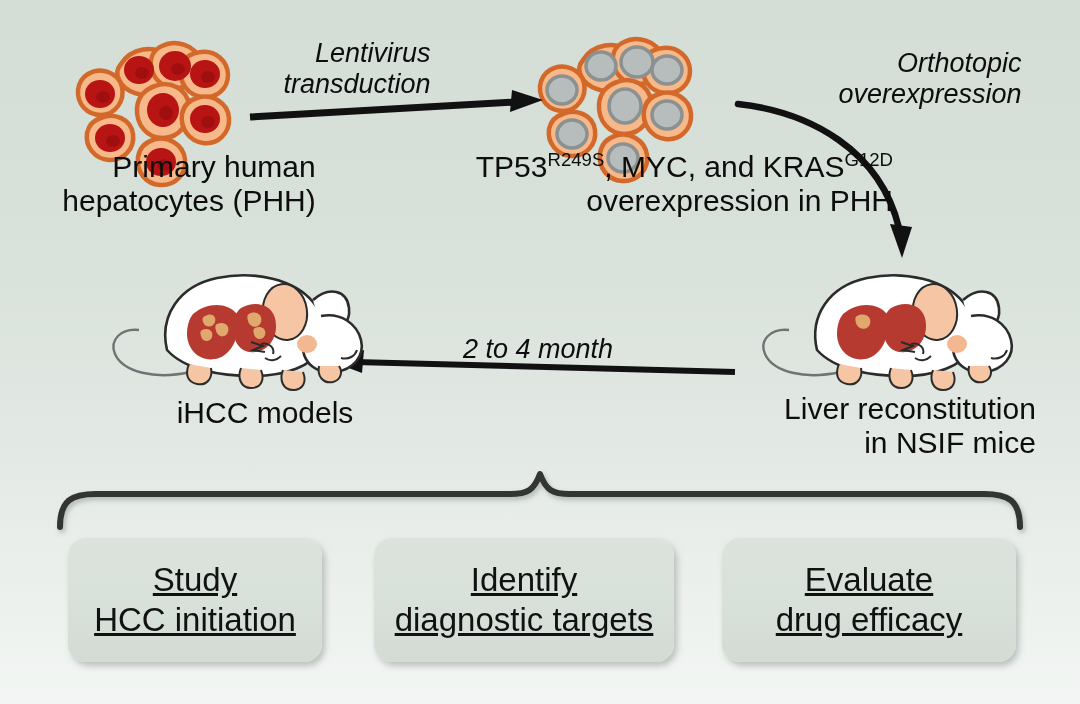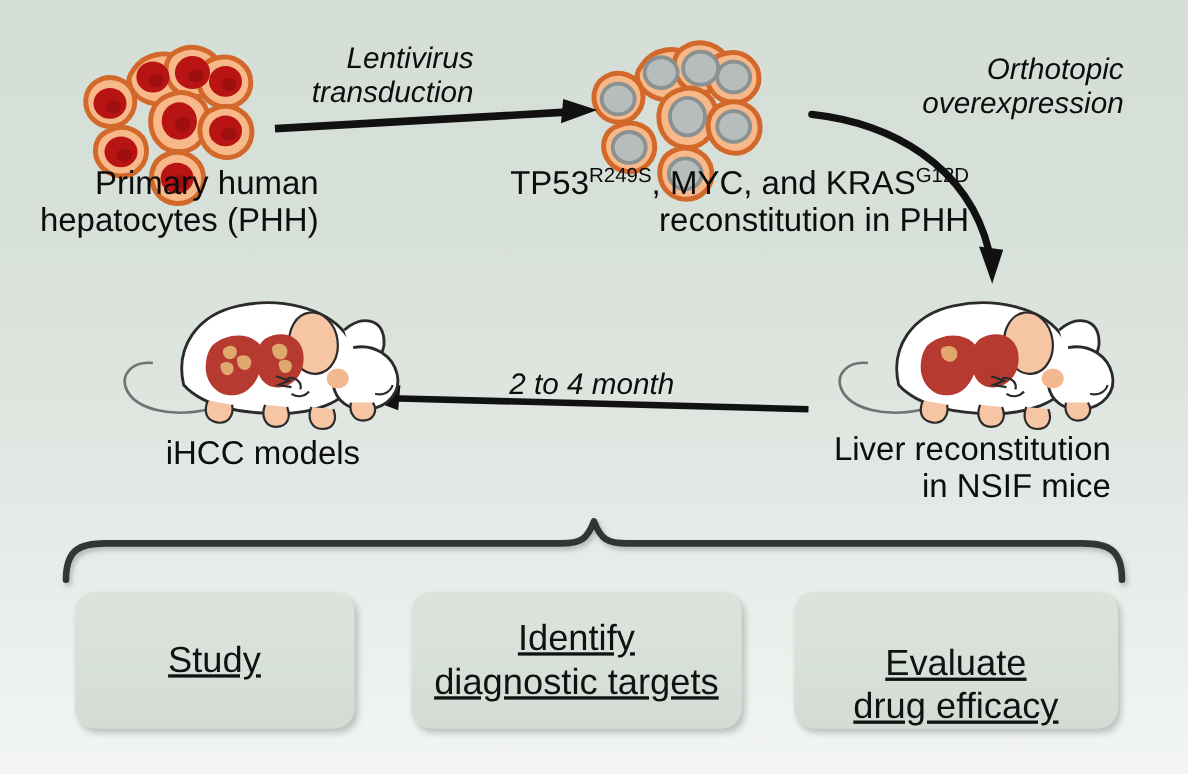--- a/index.html
+++ b/index.html
@@ -34,20 +34,21 @@
     color: #0d0d0d;
     line-height: 1.14;
     white-space: pre;
   }
   .center {
     text-align: right;
     transform: translateX(-50%);
   }
   .lbl {
     font-size: 30px;
+    margin-left: 26px;
   }
   .arrow-lbl {
     font-size: 27px;
     font-style: italic;
   }
   .sup {
     font-size: 0.62em;
     vertical-align: super;
     line-height: 0;
   }
@@ -211,48 +212,49 @@
                C546,490 552,494 570,494 L984,494 C1008,494 1020,500 1020,527" fill="none" stroke="#303432" stroke-width="6" stroke-linecap="round" stroke-linejoin="round"></path>
     </g>
   </svg>
 
   <div class="txt lbl center" style="left:163px; top:150px;"><span>Primary human</span>
 <span>hepatocytes (PHH)</span></div>
 
   <div class="txt arrow-lbl center" style="left:357px; top:38px;"><span>Lentivirus</span>
 <span>transduction</span></div>
 
-  <div class="txt lbl center" style="left:641px; top:150px; white-space:normal; width:480px;">
+  <div class="txt lbl center" style="left:627px; top:150px; white-space:normal; width:480px;">
     <div style="white-space:pre;"><span>TP53</span><span class="sup">R249S</span><span>, MYC, and KRAS</span><span class="sup">G12D</span></div>
-    <div style="white-space:pre;">reconstitution in PHH</div>
+    <div style="white-space:pre;">overexpression in PHH</div>
   </div>
 
   <div class="txt arrow-lbl center" style="left:930px; top:48px;"><span>Orthotopic</span>
 <span>overexpression</span></div>
 
   <div class="txt arrow-lbl center" style="left:538px; top:334px;font-style:italic;">2 to 4 month</div>
 
   <div class="txt lbl center" style="left:239px; top:396px;">iHCC models</div>
 
   <div class="txt lbl center" style="left:884px; top:392px;"><span>Liver reconstitution</span>
 <span>in NSIF mice</span></div>
 
   <div class="card" style="left:68px; top:538px; width:254px; height:124px;">
     <div>
       <div>Study</div>
+      <div>HCC initiation</div>
     </div>
   </div>
 
   <div class="card" style="left:374px; top:538px; width:300px; height:124px;align-items:center;">
     <div>
       <div>Identify</div>
       <div>diagnostic targets</div>
     </div>
   </div>
 
-  <div class="card" style="left:722px; top:538px; width:294px; height:124px;align-items:flex-end;">
+  <div class="card" style="left:722px; top:538px; width:294px; height:124px;">
     <div>
       <div>Evaluate</div>
       <div>drug efficacy</div>
     </div>
   </div>
 
 </div>
 
 </body></html>

